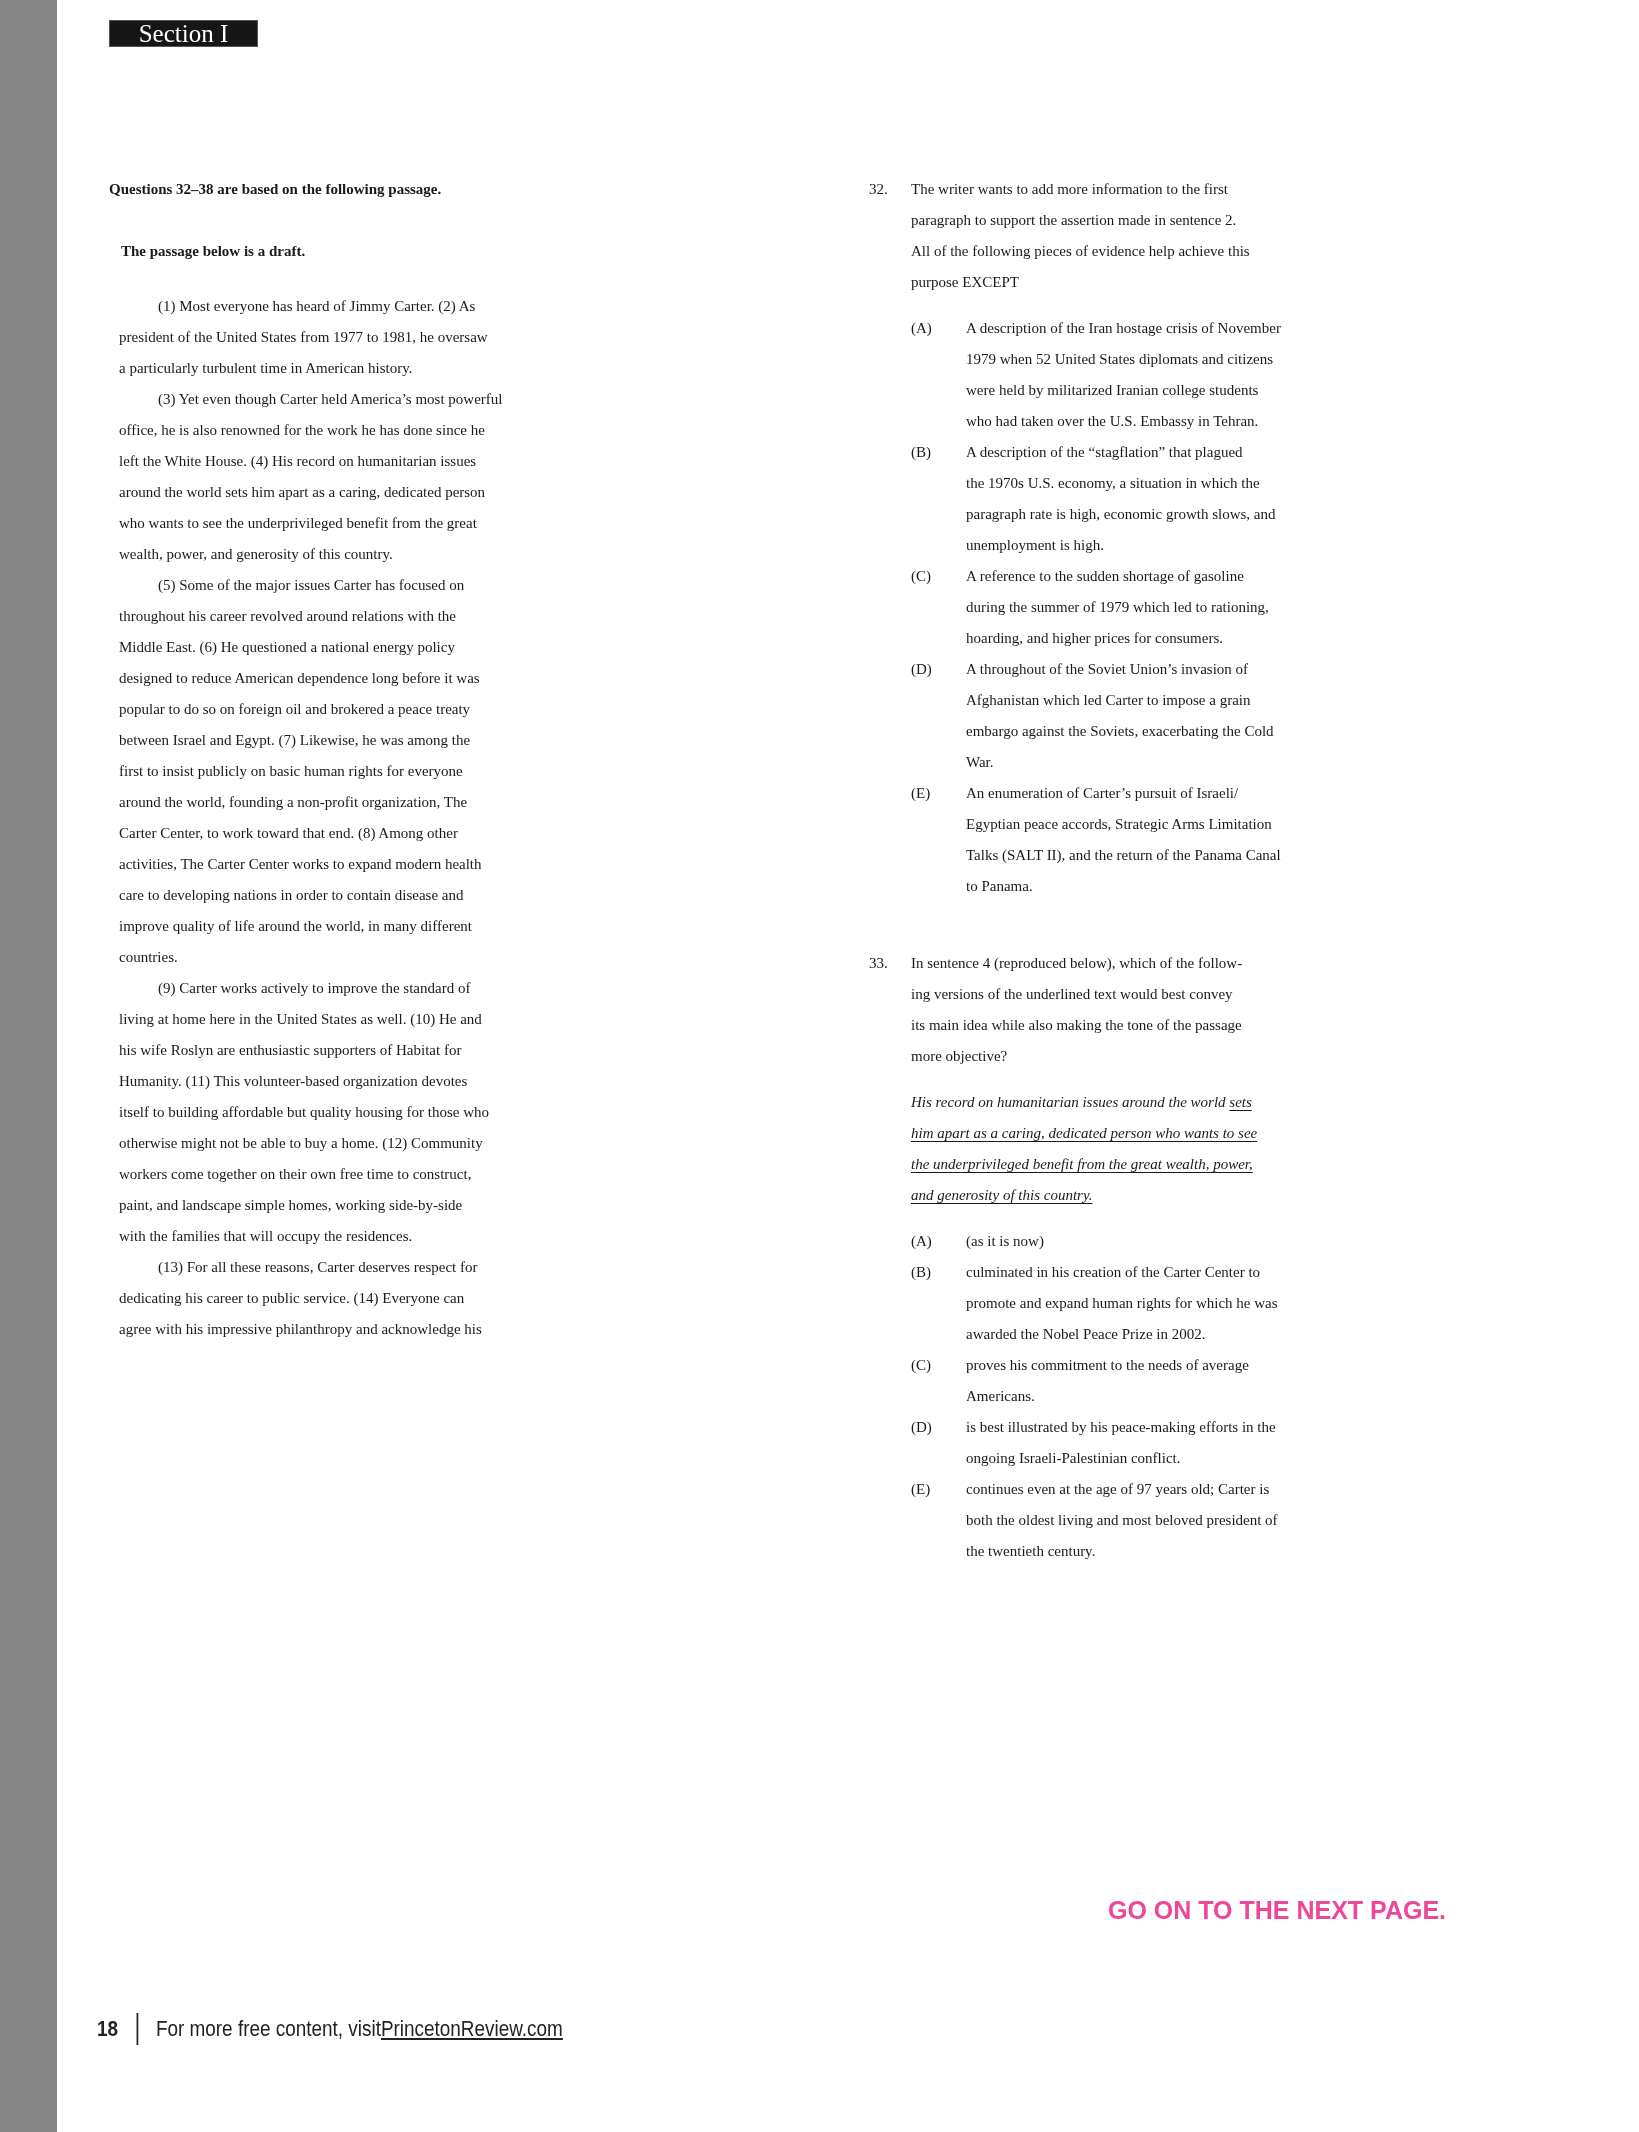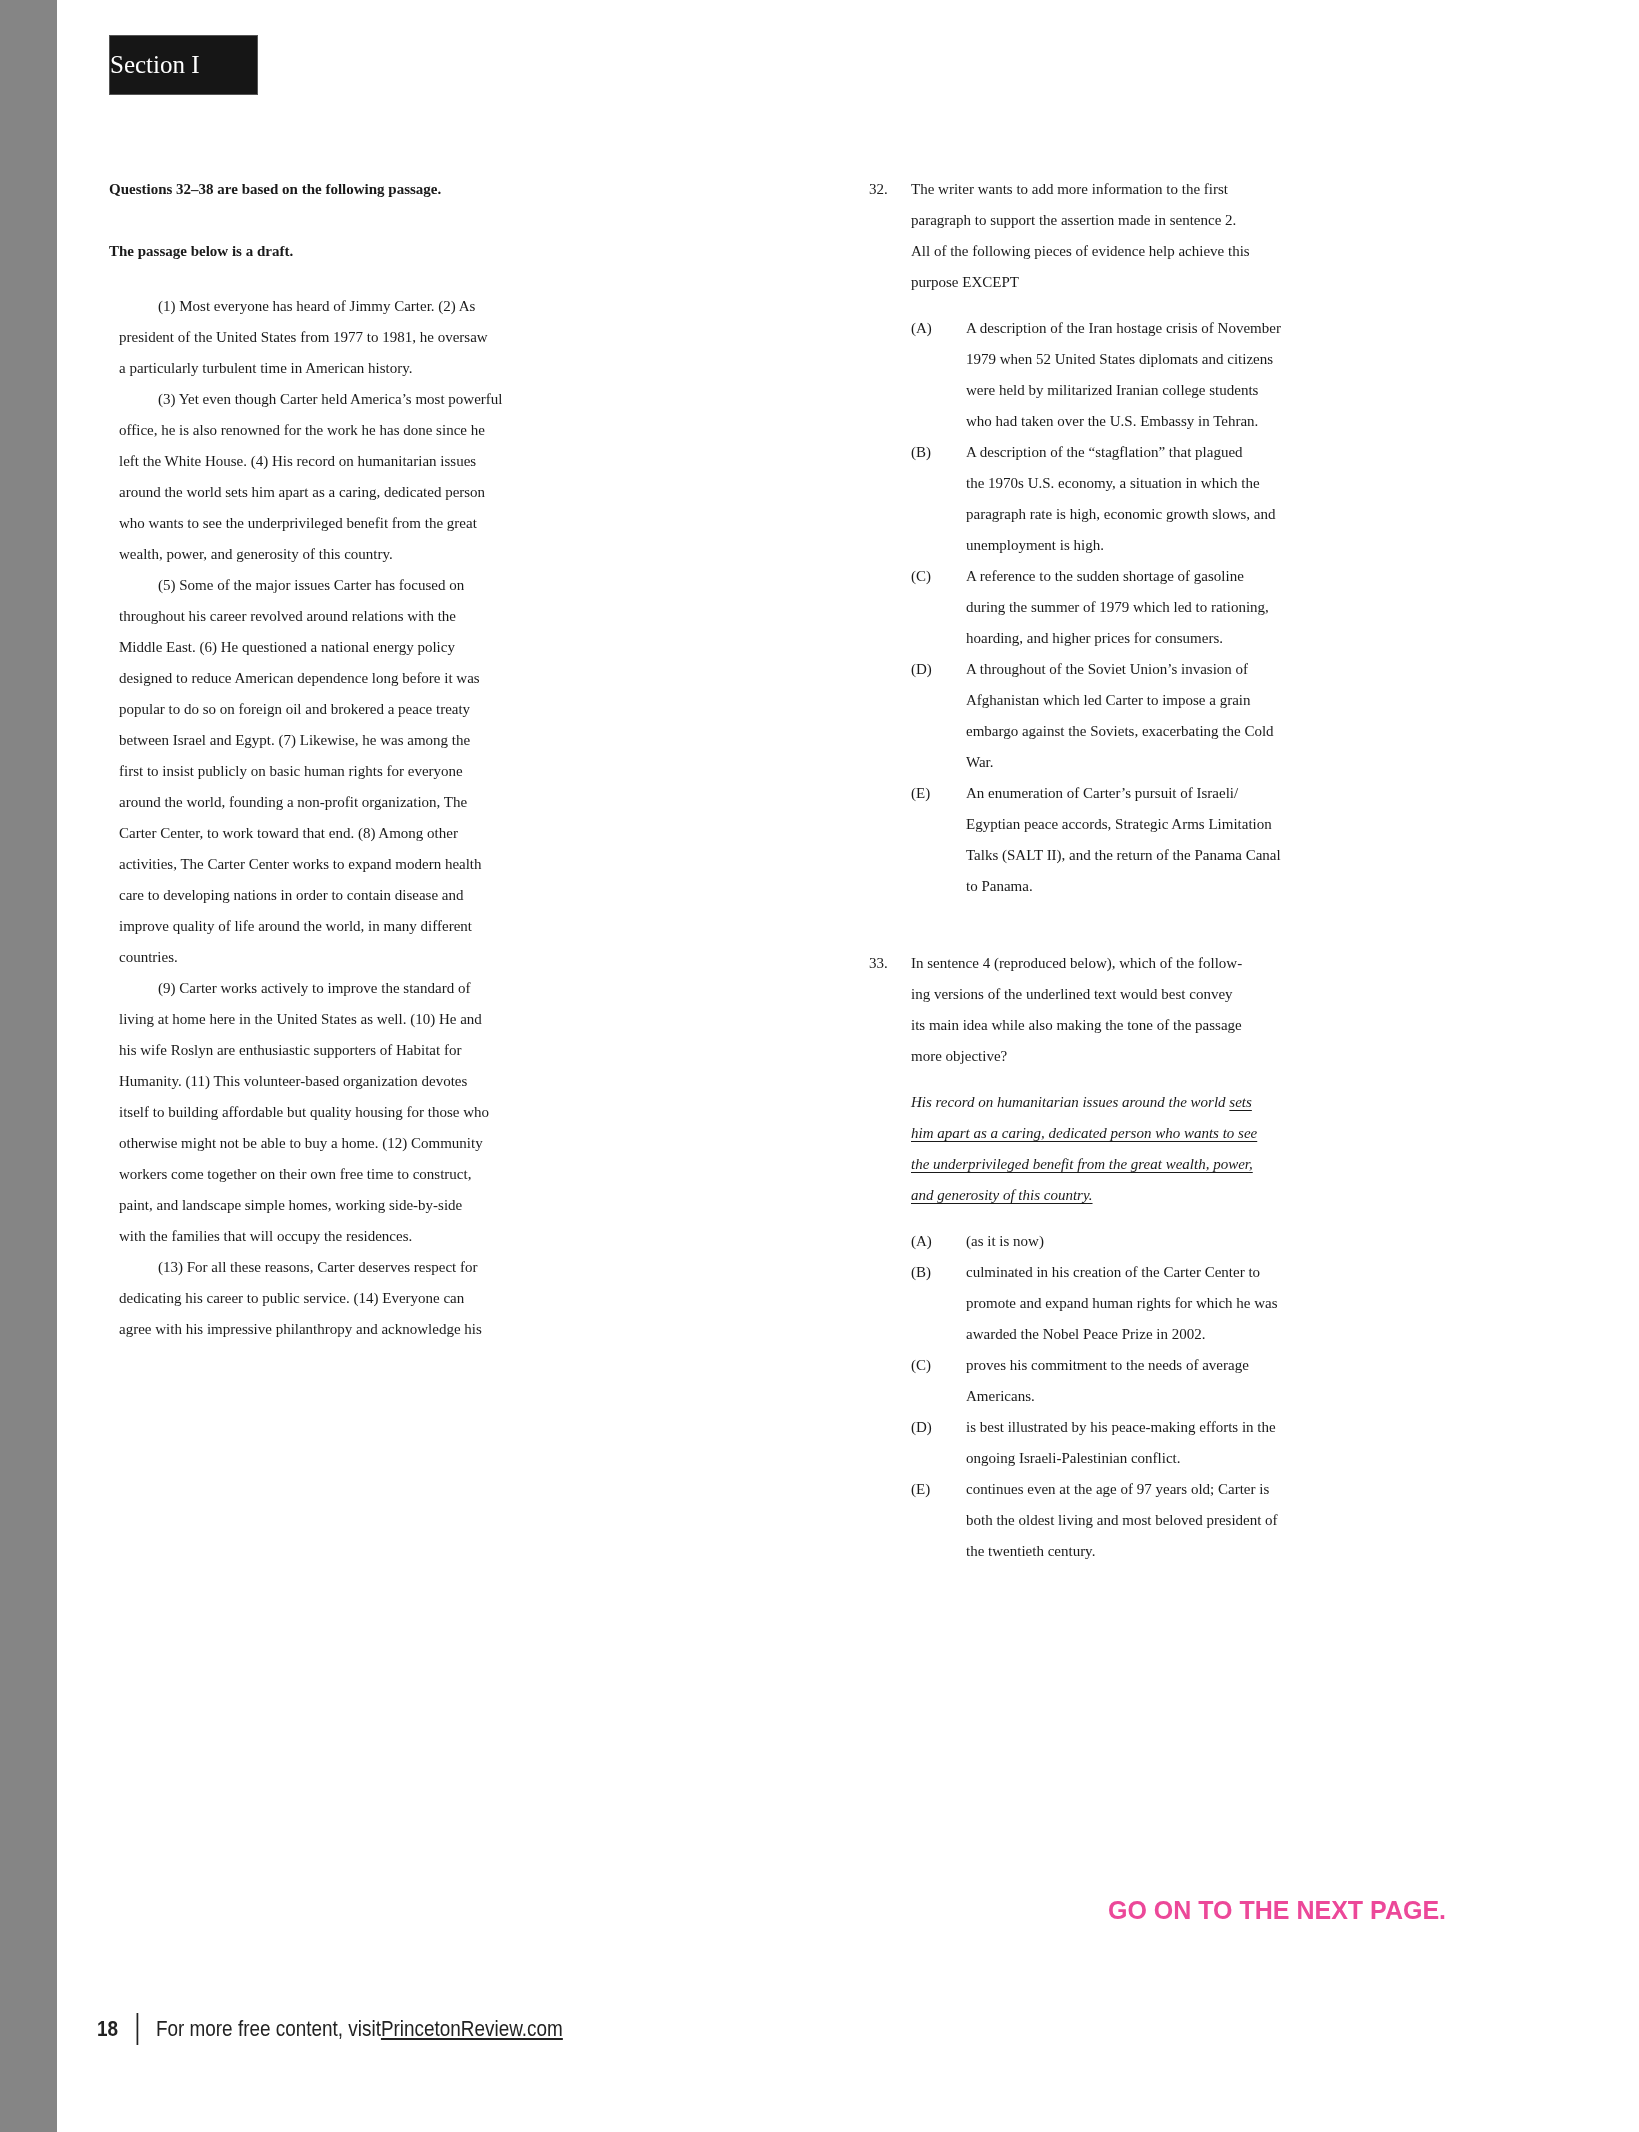--- a/index.html
+++ b/index.html
@@ -3,30 +3,30 @@
   <meta charset="utf-8">
   <style>
     html, body { margin: 0; padding: 0; }
     body {
       width: 1639px; height: 2132px; position: relative; overflow: hidden;
       background: #ffffff; color: #1a1a1a;
       font-family: "Liberation Serif", "DejaVu Serif", serif;
     }
     .gutter { position: absolute; left: 0; top: 0; width: 57px; height: 2132px; background: #858585; }
     .section-tab {
-      position: absolute; left: 109px; top: 35px; width: 149px; height: 60px;
+      position: absolute; left: 109px; top: 20px; width: 149px; height: 27px;
       background: #161616; color: #ffffff; font-size: 25px;
-      display: flex; align-items: center; justify-content: flex-start;
+      display: flex; align-items: center; justify-content: center;
       box-sizing: border-box; border: 1px solid #555;
     }
     .col { position: absolute; font-size: 15px; line-height: 31px; }
     .col-left { left: 109px; top: 174px; width: 650px; }
     .col-right { left: 838px; top: 174px; width: 650px; margin-left: 31px; }
     .heading { font-weight: bold; margin: 0; height: 31px; white-space: nowrap; }
-    .heading + .heading { margin-top: 31px; }
+    .heading + .heading { margin-top: 31px; margin-left: 12px; }
     .passage { margin-top: 24px; }
     .pline { white-space: nowrap; height: 31px; padding-left: 10px; }
     .pline.indent { padding-left: 49px; }
     .q { position: relative; }
     .q-num { position: absolute; left: 0; top: 0; }
     .q-stem { padding-left: 42px; }
     .q-line { white-space: nowrap; height: 31px; }
     .choices { margin-top: 15px; padding-left: 42px; }
     .choice { position: relative; padding-left: 55px; }
     .choice-letter { position: absolute; left: 0; top: 0; }

